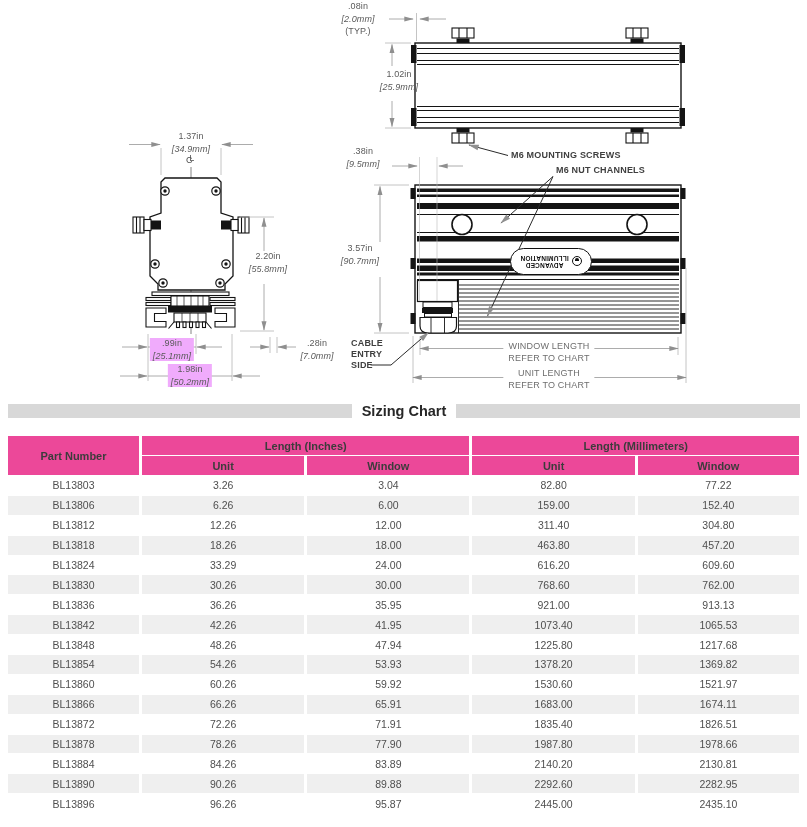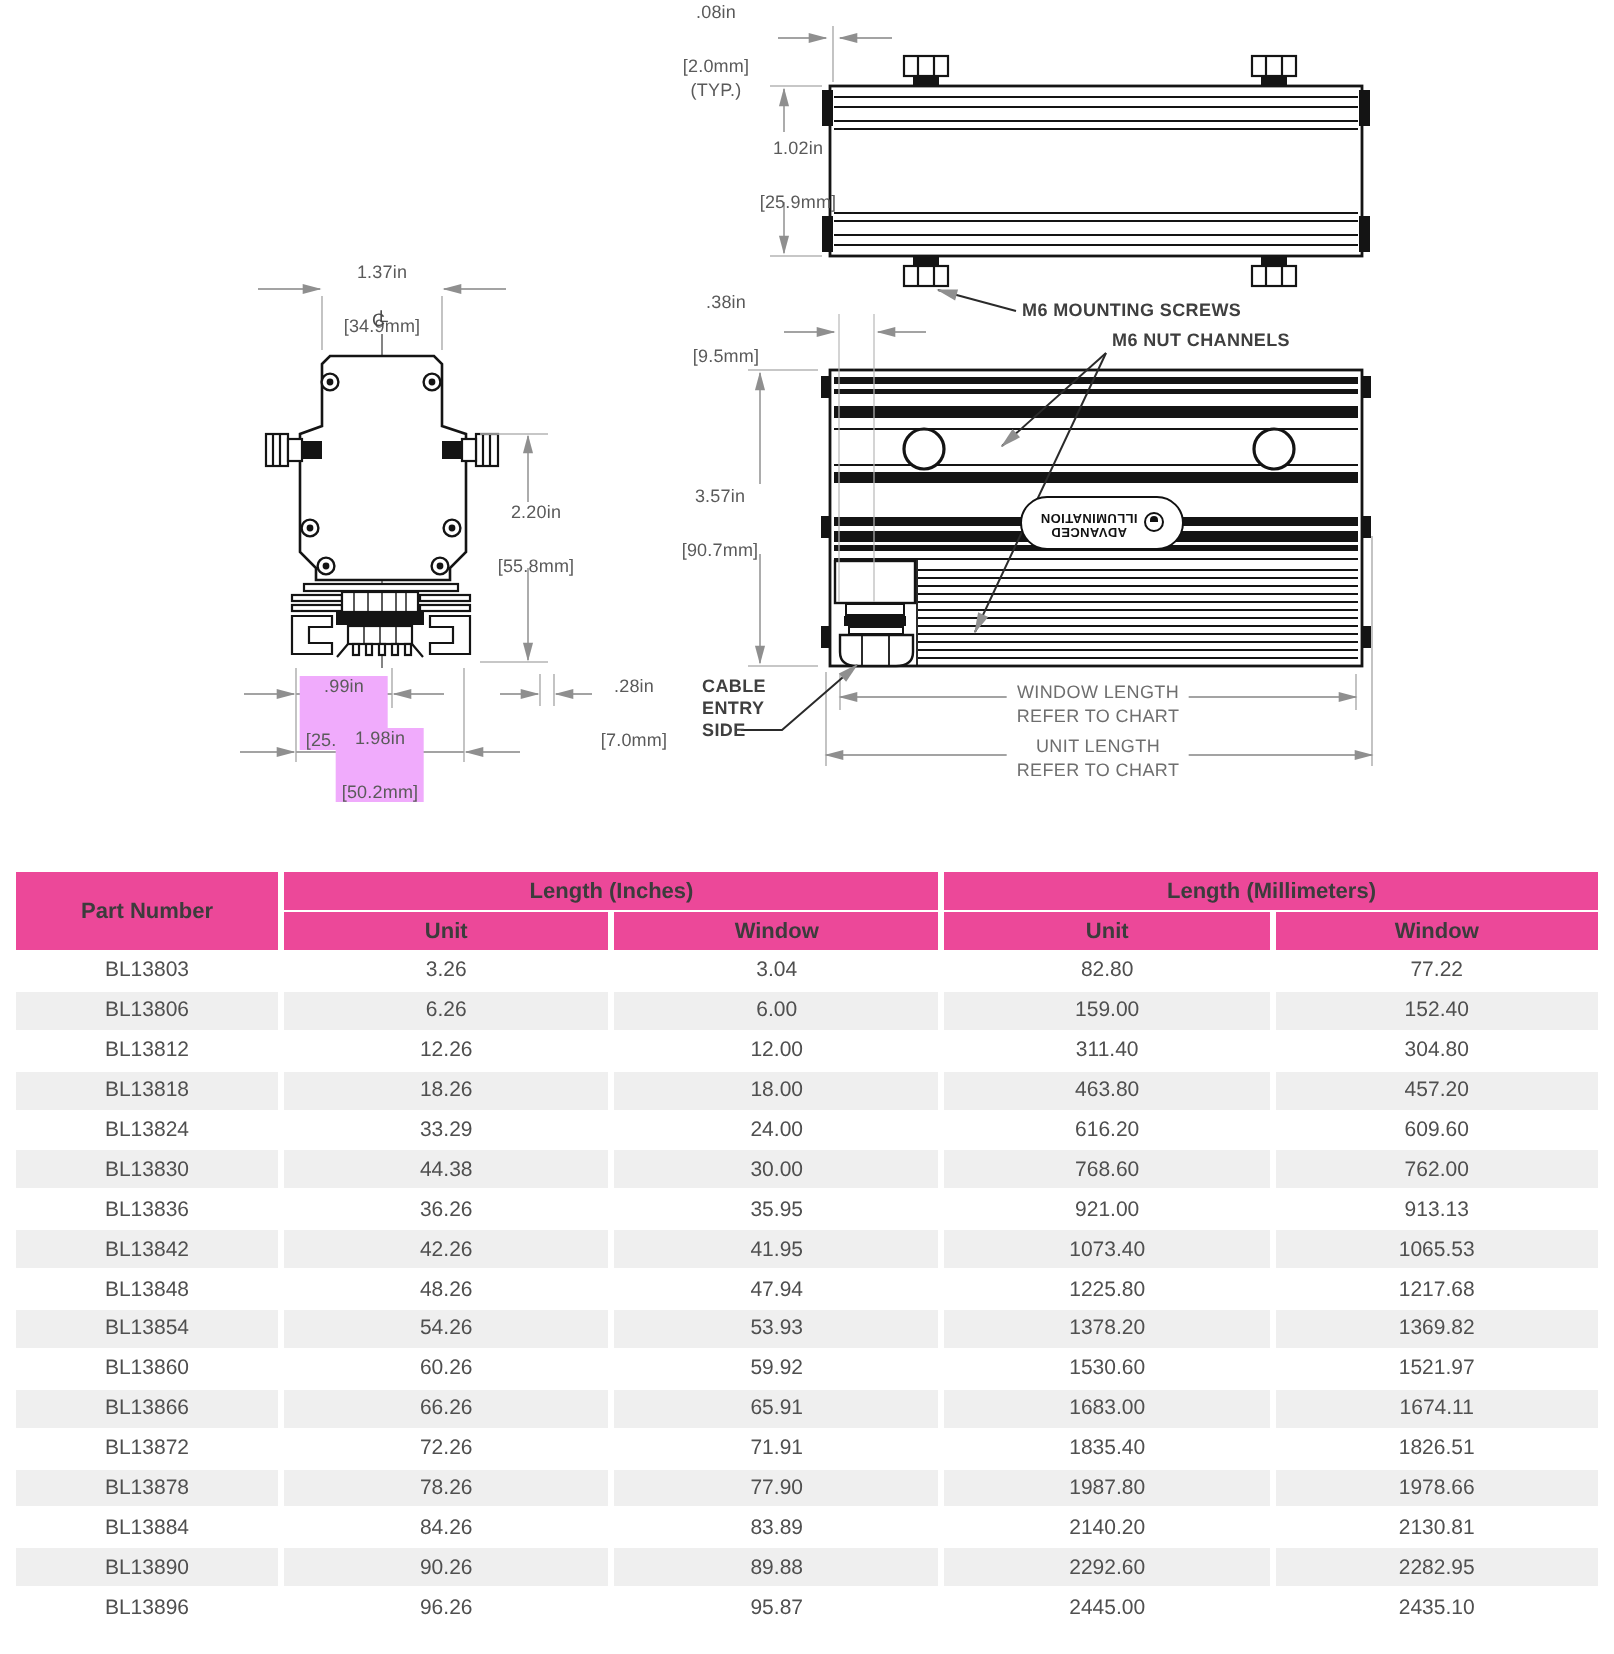--- a/index.html
+++ b/index.html
@@ -4,21 +4,21 @@
 <style>
   html,body{margin:0;padding:0;background:#fff;}
   .page{position:relative;width:807px;height:827px;background:#fff;overflow:hidden;
         font-family:"Liberation Sans","DejaVu Sans",sans-serif;}
   .drawing{position:absolute;left:0;top:0;width:807px;height:402px;}
   .drawing svg{position:absolute;left:0;top:0;}
 
   
   .dim{position:absolute;font-size:9px;line-height:10.5px;color:#5a5a5a;
        text-align:center;white-space:nowrap;letter-spacing:.1px;}
-  .dim .l2{display:block;margin-top:16px;}
+  .dim .l2{display:block;margin-top:2px;font-style:italic;}
   .dim .l3{display:block;margin-top:2px;}
   .cc{transform:translateX(-50%);}
   .wbg{background:#f0abfc;padding:0 3px;}
   .ralign{text-align:center;}
   .callout{position:absolute;font-size:9px;font-weight:700;color:#3f3f3f;
            letter-spacing:.2px;white-space:nowrap;line-height:11px;}
   .refdim{position:absolute;font-size:9px;color:#6e6e6e;line-height:11.5px;
           text-align:center;white-space:nowrap;background:#fff;padding:0 5px;
           transform:translateX(-50%);letter-spacing:.2px;}
 
@@ -353,20 +353,25 @@
 
     <div class="badge">
       <span class="mark"></span>
       <span class="txt">
         <span style="display:block;">ADVANCED</span>
         <span style="display:block;">ILLUMINATION</span>
       </span>
     </div>
   </div>
 
+  <div class="title-band">
+    <div class="bar"></div>
+    <div class="title">Sizing Chart</div>
+    <div class="bar"></div>
+  </div>
 
   <table class="sizing">
     <colgroup>
       <col style="width:130px">
         <col style="width:161px">
         <col style="width:161px">
         <col style="width:161px">
         <col style="width:160px">
     </colgroup>
     <thead>
@@ -413,21 +418,21 @@
         </tr>
         <tr>
           <td>BL13824</td>
           <td>33.29</td>
           <td>24.00</td>
           <td>616.20</td>
           <td>609.60</td>
         </tr>
         <tr>
           <td>BL13830</td>
-          <td>44.38</td>
+          <td>30.26</td>
           <td>30.00</td>
           <td>768.60</td>
           <td>762.00</td>
         </tr>
         <tr>
           <td>BL13836</td>
           <td>36.26</td>
           <td>35.95</td>
           <td>921.00</td>
           <td>913.13</td>

